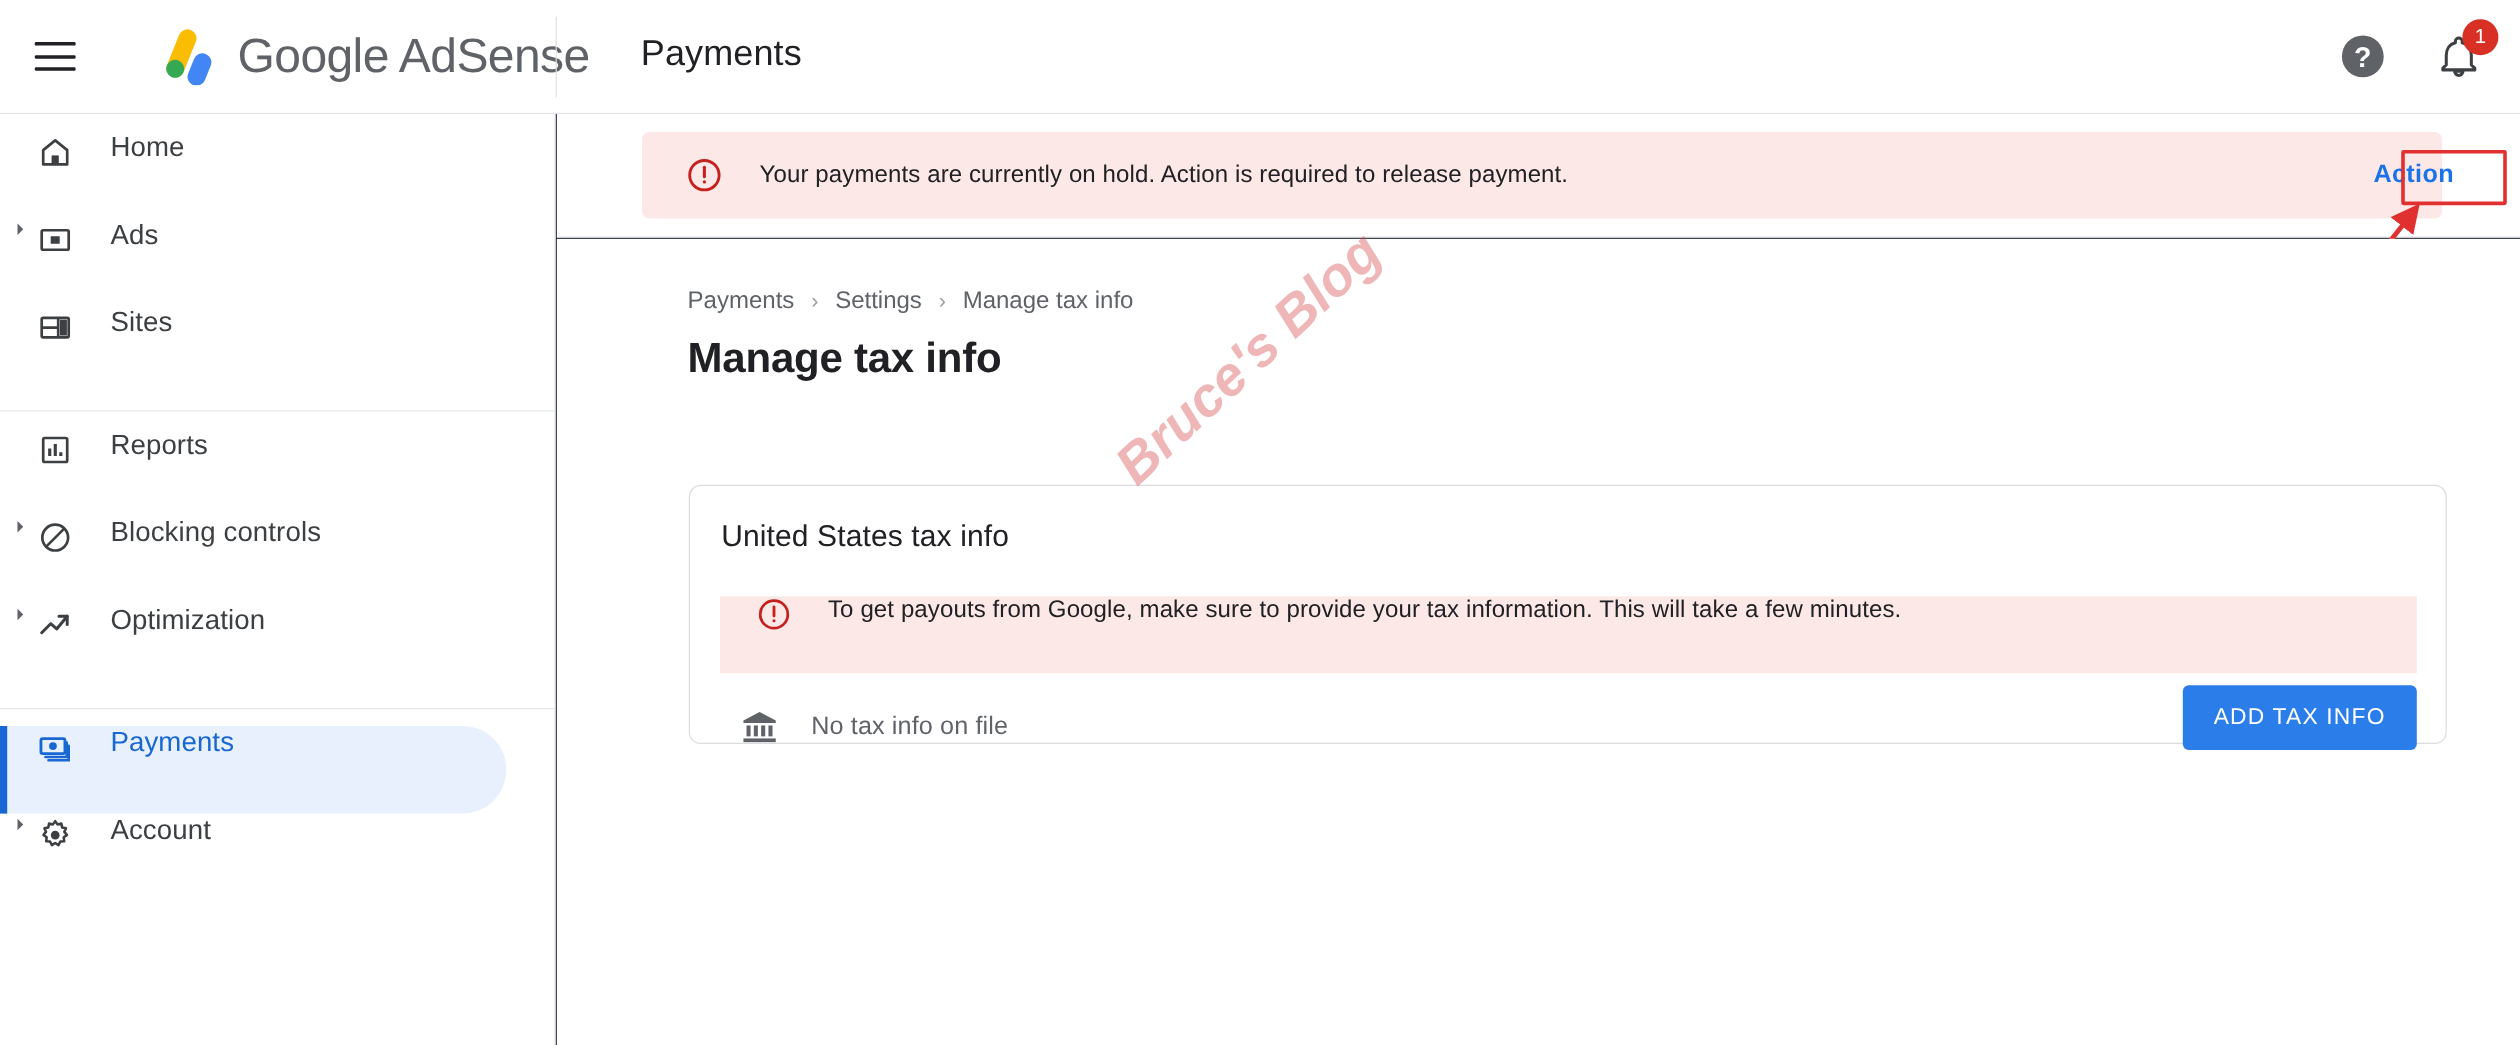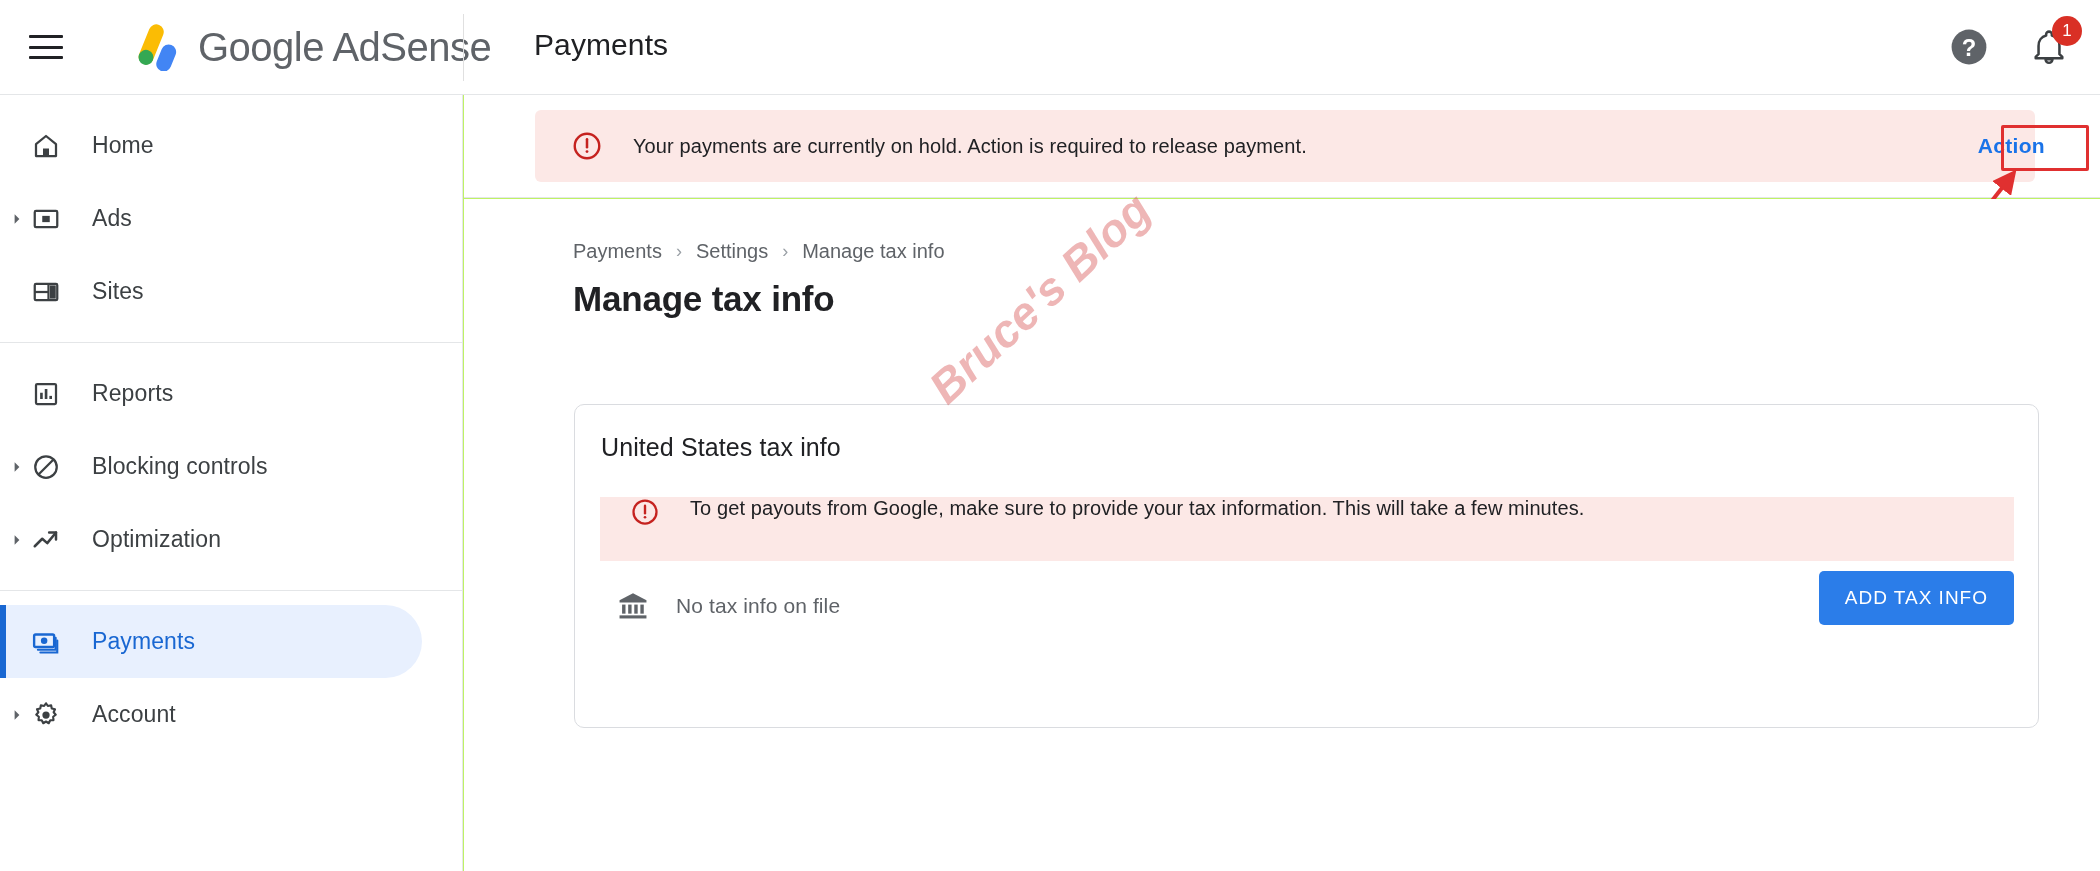--- a/index.html
+++ b/index.html
@@ -2,21 +2,21 @@
 <html><head>
 <meta charset="utf-8">
 <style>
   * { box-sizing: border-box; margin: 0; padding: 0; }
   html, body {
     width: 2100px; height: 871px;
     background: #ffffff;
     font-family: "Liberation Sans", sans-serif;
     overflow: hidden;
   }
-  #app { position: relative; width: 2100px; height: 871px; background:#bef264; }
+  #app { position: relative; width: 2100px; height: 871px; background:#0f172a; }
 
   
   .header {
     position: absolute; top:0; left:0; width:2100px; height:95px;
     background:#fff; border-bottom:1px solid #e4e6e8;
     display:flex; align-items:center;
   }
   .hamburger {
     width:34px; height:24px; margin-left:29px; margin-right:0;
     display:flex; flex-direction:column; justify-content:space-between;
@@ -49,21 +49,21 @@
   }
 
   
   .sidebar {
     position:absolute; top:95px; left:0; width:463px; height:776px;
     background:#fff; border-right:1px solid #e4e6e8;
   }
   .nav-group { padding-top:14px; padding-bottom:14px; }
   .nav-group + .nav-group { border-top:1px solid #e4e6e8; }
   .nav-item {
-    position:relative; height:73px; display:flex; align-items:center;
+    position:relative; height:73px; display:flex; align-items:flex-start;
     cursor:pointer; padding-left:0;
     border-top-right-radius:37px; border-bottom-right-radius:37px;
     margin-right:40px;
   }
   .nav-item .caret {
     position:absolute; left:8px; width:18px; height:18px;
     display:flex; align-items:center; justify-content:center;
   }
   .nav-item .caret svg { width:12px; height:12px; }
   .nav-item .nav-icon {
@@ -124,21 +124,21 @@
     position:absolute; left:109px; top:80px;
     font-size:35px; font-weight:700; color:#202124; letter-spacing:-0.2px;
   }
   .desc {
     position:absolute; left:109px; top:145px; width:1460px;
     font-size:21px; color:#202124; letter-spacing:0.1px;
   }
   .desc a { color:#1a73e8; text-decoration:none; cursor:pointer; }
 
   .card {
-    position:absolute; left:110px; top:205px; width:1465px; height:324px;
+    position:absolute; left:110px; top:205px; width:1465px; height:216px;
     background:#fff; border:1px solid #dadce0; border-radius:10px;
   }
   .card-title {
     position:absolute; left:26px; top:28px;
     font-size:25px; color:#202124; letter-spacing:0.1px;
   }
   .inner-alert {
     position:absolute; left:25px; top:92px; width:1414px; height:64px;
     background:#fce8e6; display:flex; align-items:flex-start;
   }

